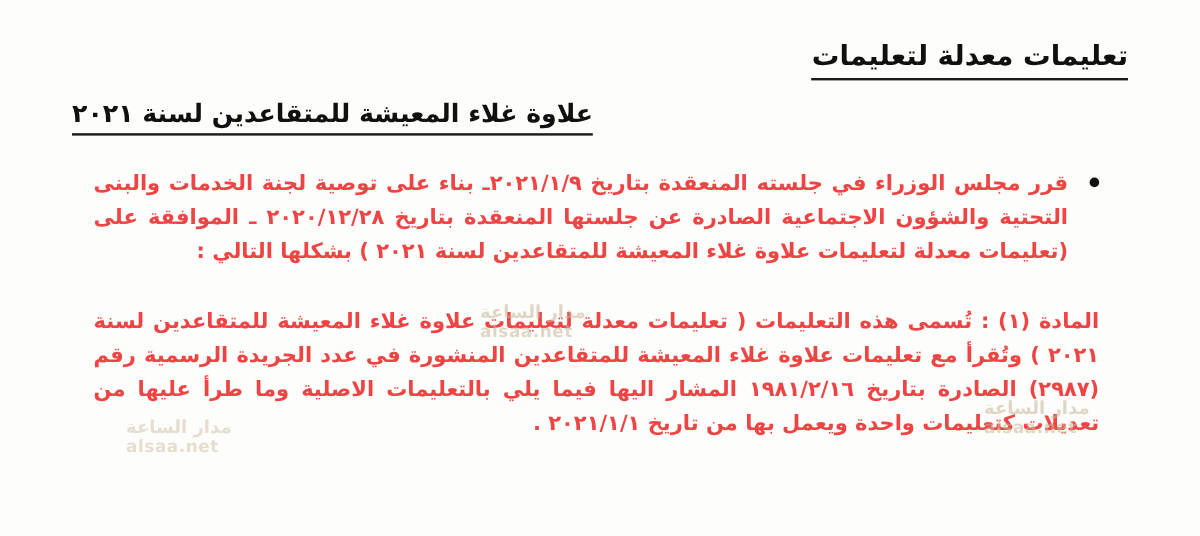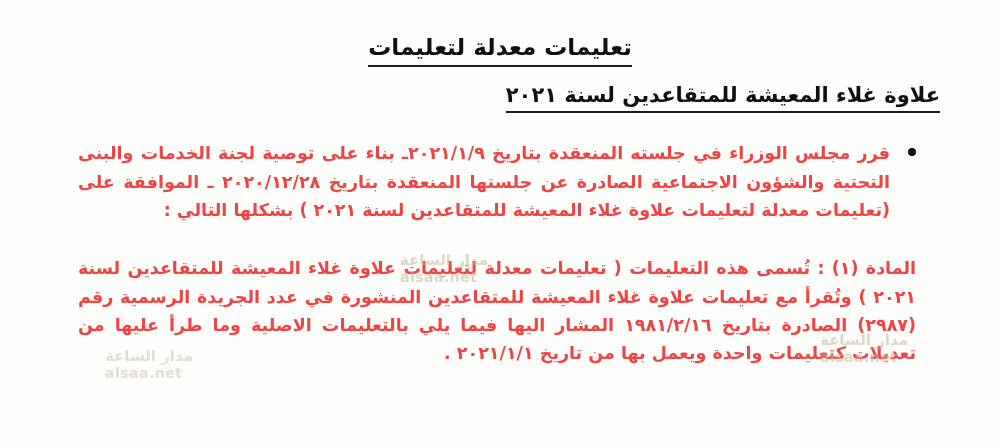--- a/index.html
+++ b/index.html
@@ -18,35 +18,34 @@
   }
   .page {
     position: relative;
     width: 1000px;
     height: 447px;
     box-sizing: border-box;
     padding: 18px 60px 10px 60px;
     background: #fdfdfb;
   }
   .title-block {
-    text-align: center;
     margin-top: 14px;
   }
   .doc-title-1 {
     display: inline-block;
     font-size: 23px;
     font-weight: bold;
     letter-spacing: 0px;
     border-bottom: 2px solid #1a1a1a;
     padding-bottom: 2px;
     line-height: 1.35;
     color: #101010;
   }
   .doc-title-2-wrap {
-    text-align: right;
+    text-align: left;
     margin-top: 14px;
   }
   .doc-title-2 {
     display: inline-block;
     font-size: 21px;
     font-weight: bold;
     border-bottom: 2px solid #1a1a1a;
     padding-bottom: 2px;
     line-height: 1.35;
     color: #101010;

